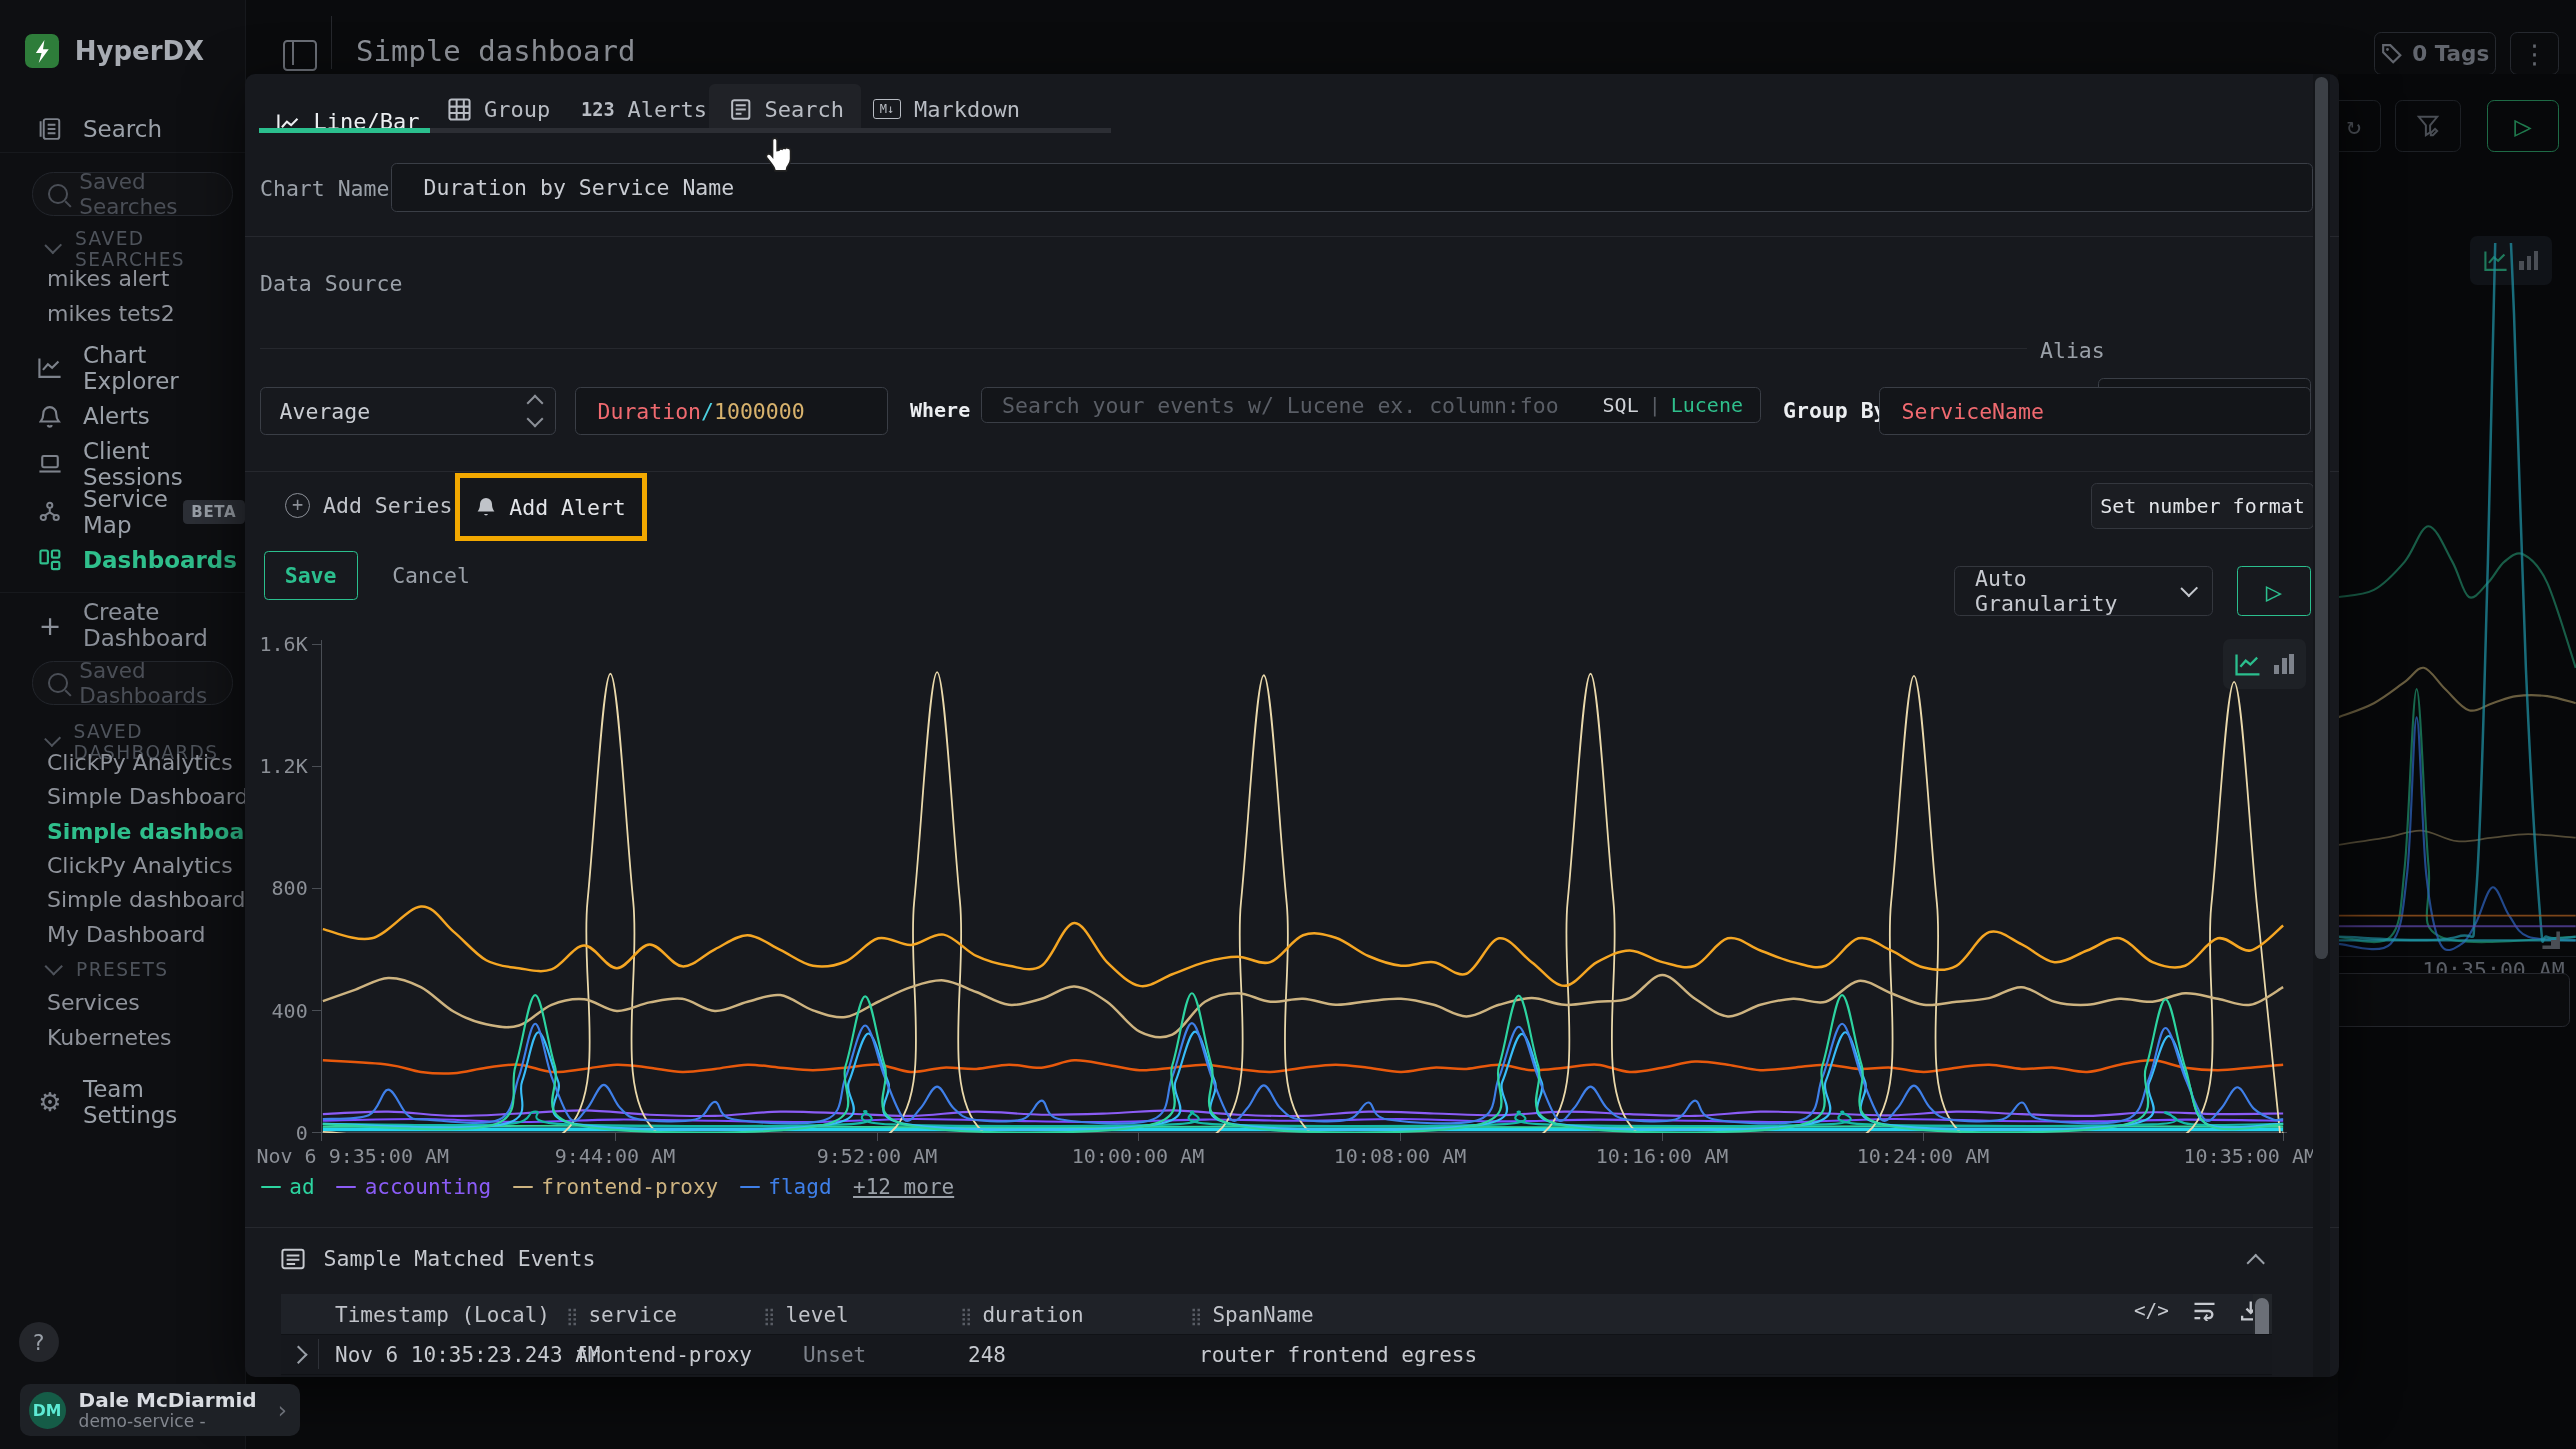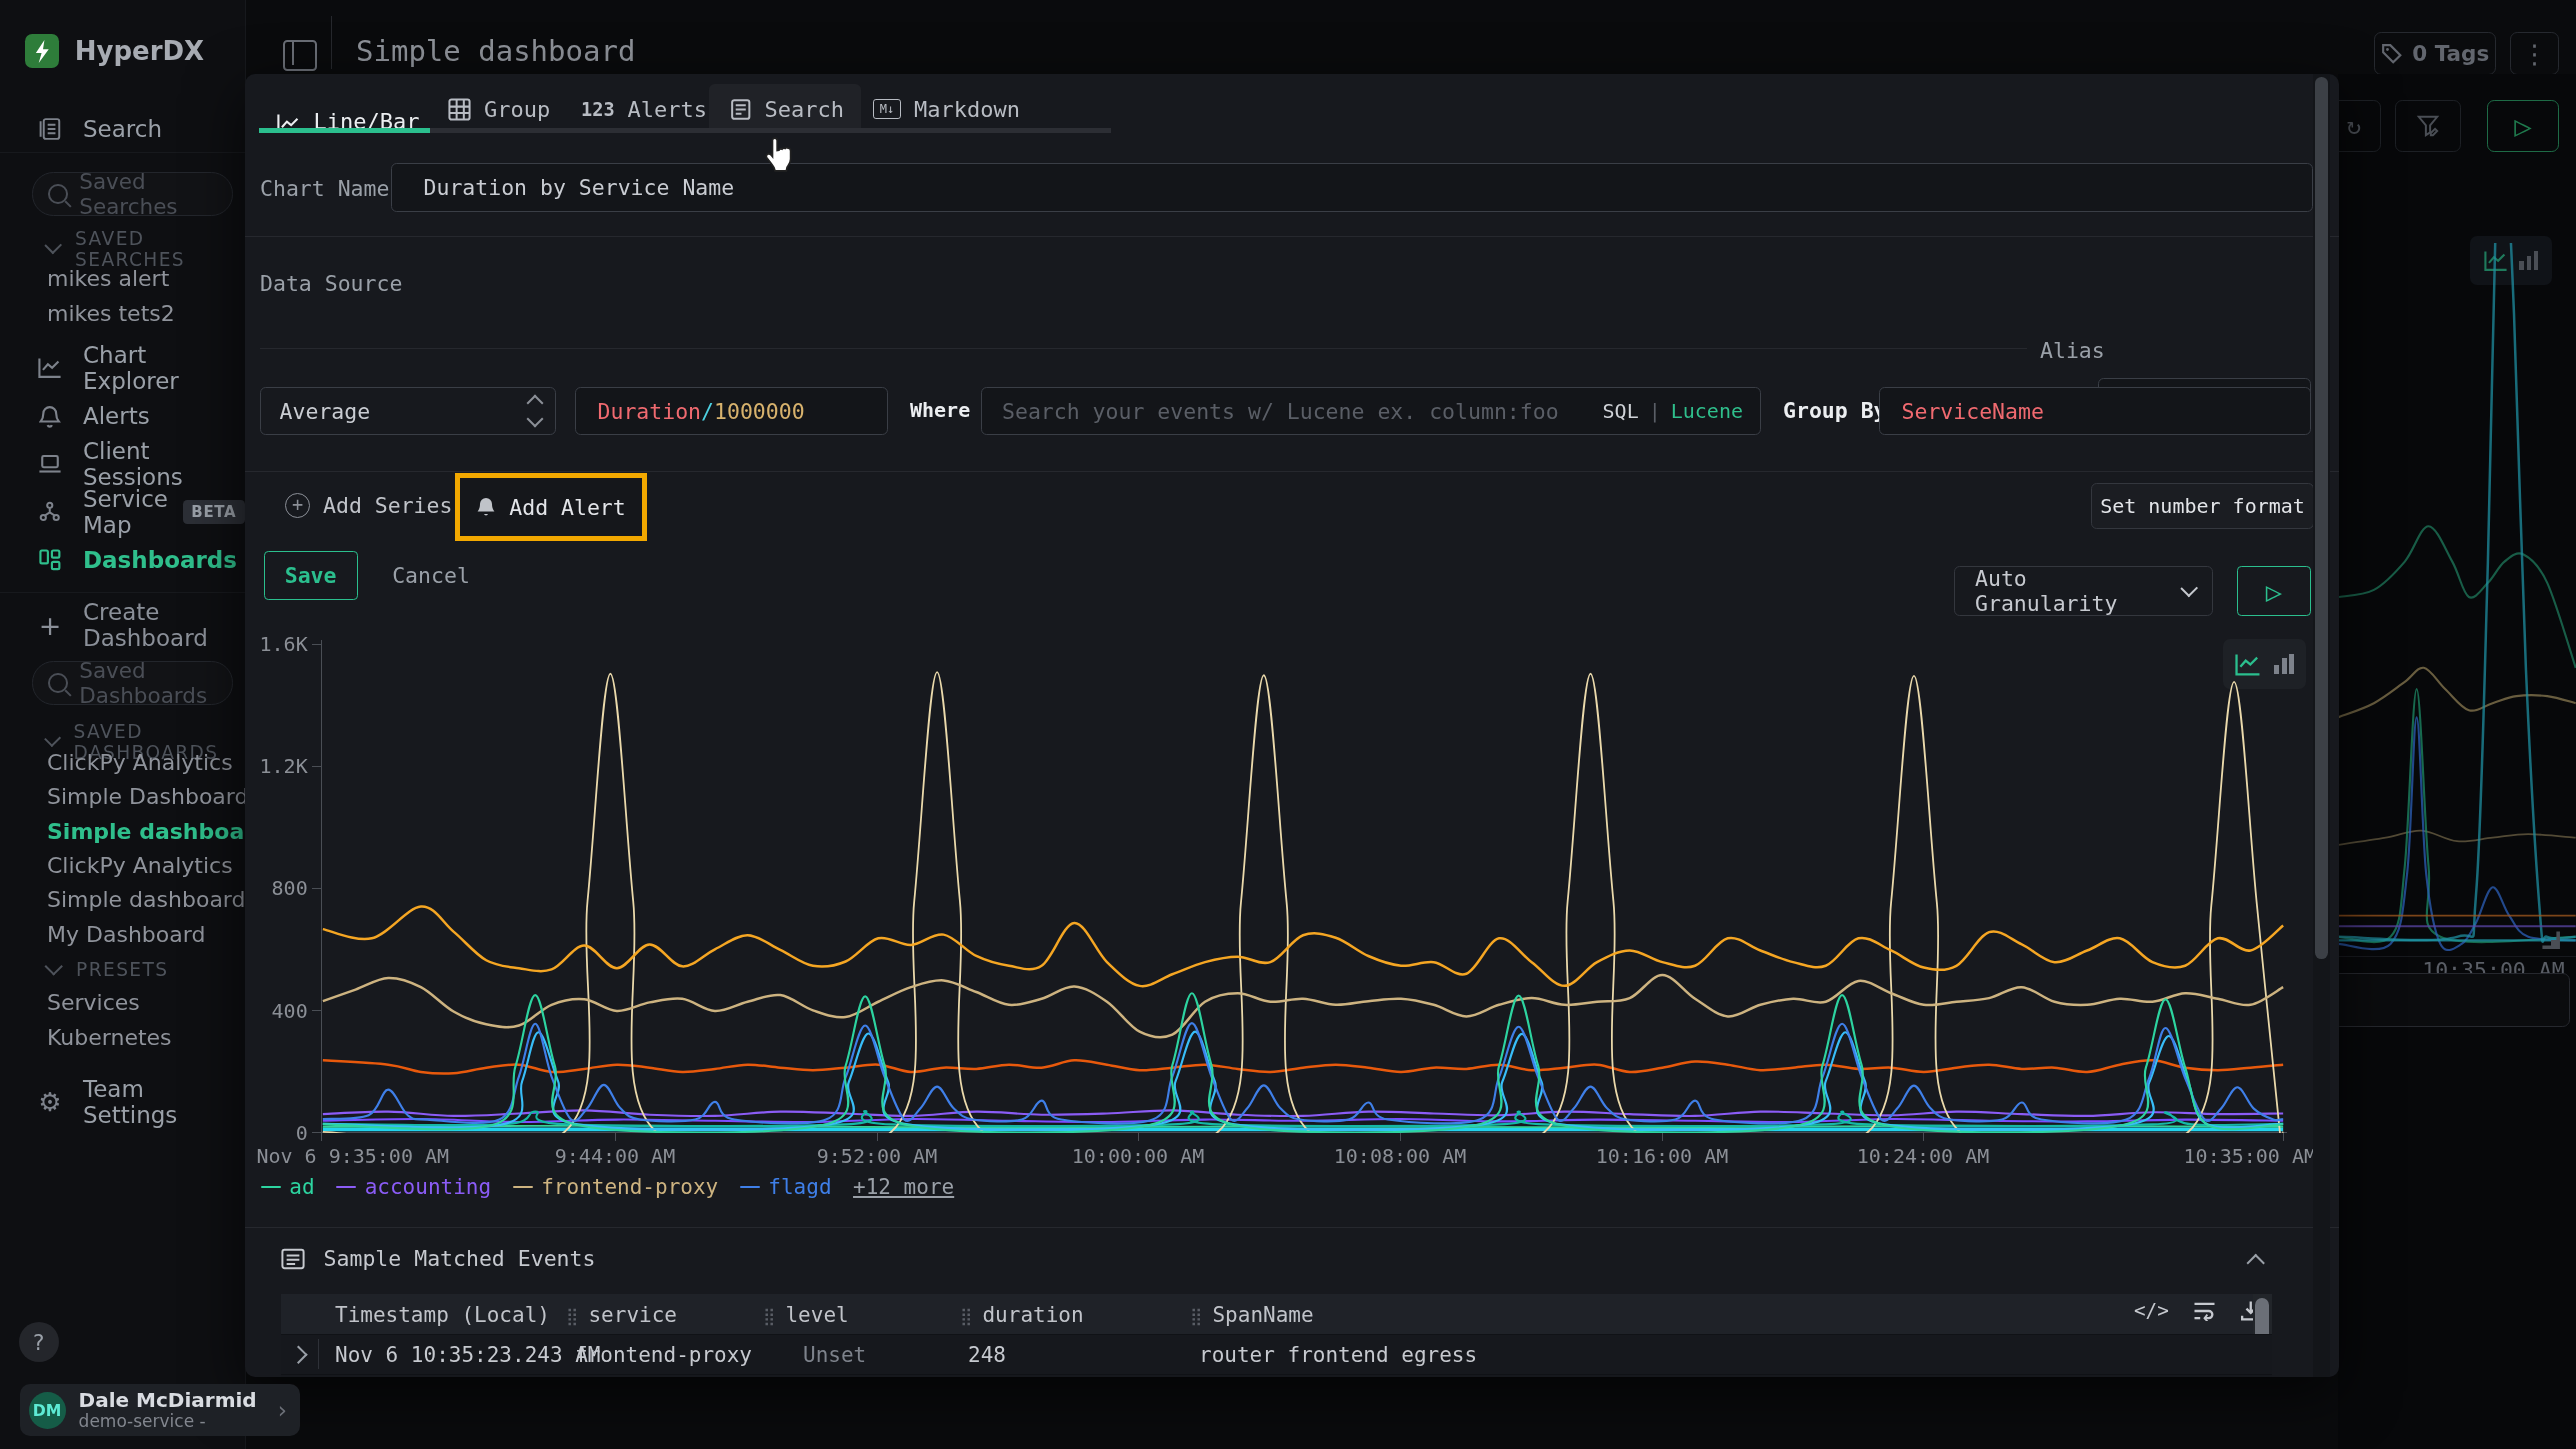--- a/index.html
+++ b/index.html
@@ -318,21 +318,21 @@
           <i class="u"></i>
           <i class="d"></i>
         </span>
     </div>
     <div class="inputbox" style="left:330px;top:313px;width:313px;height:48px;padding-left:21.5px;">
       <span style="color:#f06a70;">Duration</span>
         <span style="color:#4dd0e1;">/</span>
         <span style="color:#d7b26d;">1000000</span>
     </div>
     <div class="abs" style="left:665px;top:324px;color:#eceef1;font-size:20px;font-weight:bold;">Where</div>
-    <div class="inputbox" style="left:736px;top:313px;width:780px;height:48px;padding:0 17px 0 20px;">
+    <div class="inputbox" style="left:736px;top:313px;width:780px;height:36px;padding:0 17px 0 20px;">
       <span class="ph" style="overflow:hidden;white-space:nowrap;max-width:565px;">Search your events w/ Lucene ex. column:foo</span>
       <span style="margin-left:auto;display:flex;gap:10px;font-size:20px;">
         <span style="color:#d0d3d8;">SQL</span>
         <span style="color:#5a5e66;">|</span>
         <span style="color:#2fbf8c;">Lucene</span>
       </span>
     </div>
     <div class="abs" style="left:1538px;top:324px;color:#eceef1;font-size:21.5px;font-weight:bold;">Group By</div>
     <div class="inputbox" style="left:1634px;top:313px;width:432px;height:48px;padding-left:21.5px;">
       <span style="color:#f06a70;">ServiceName</span>

